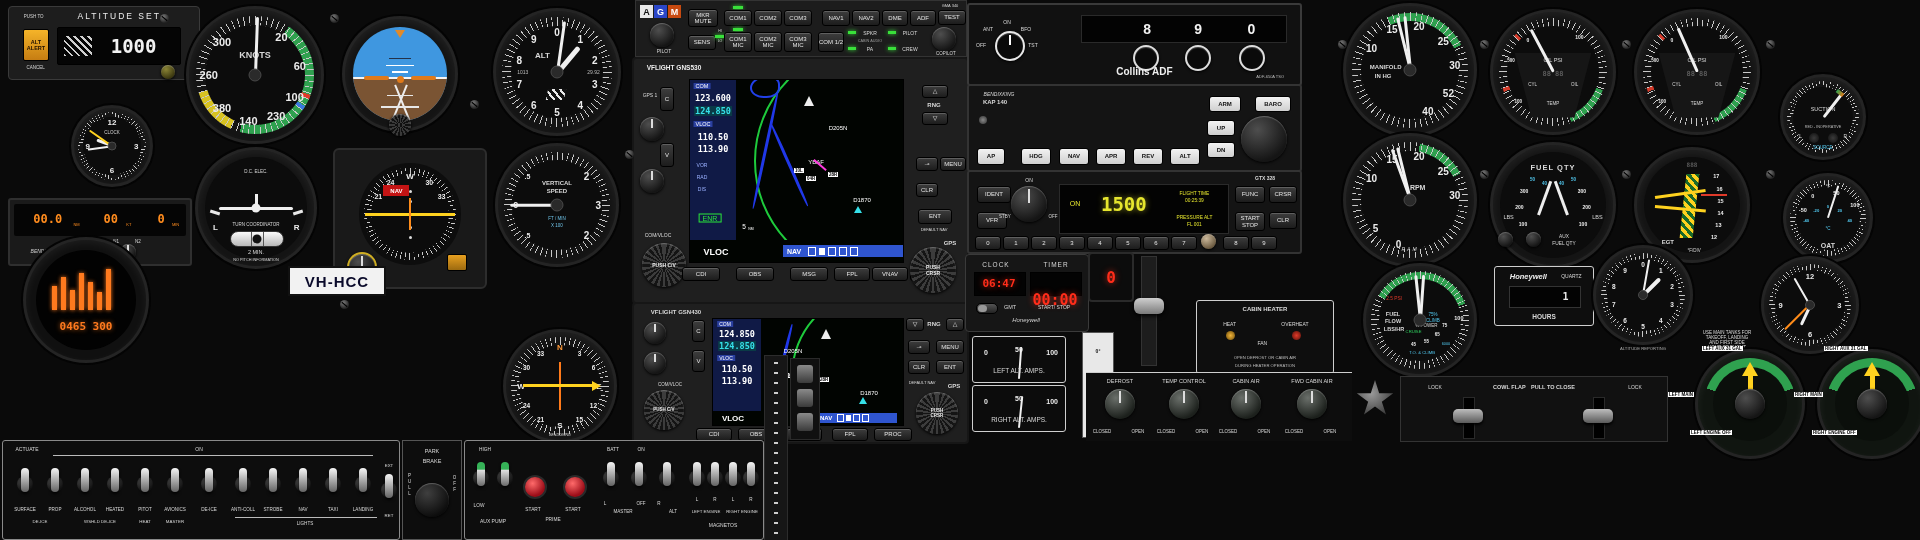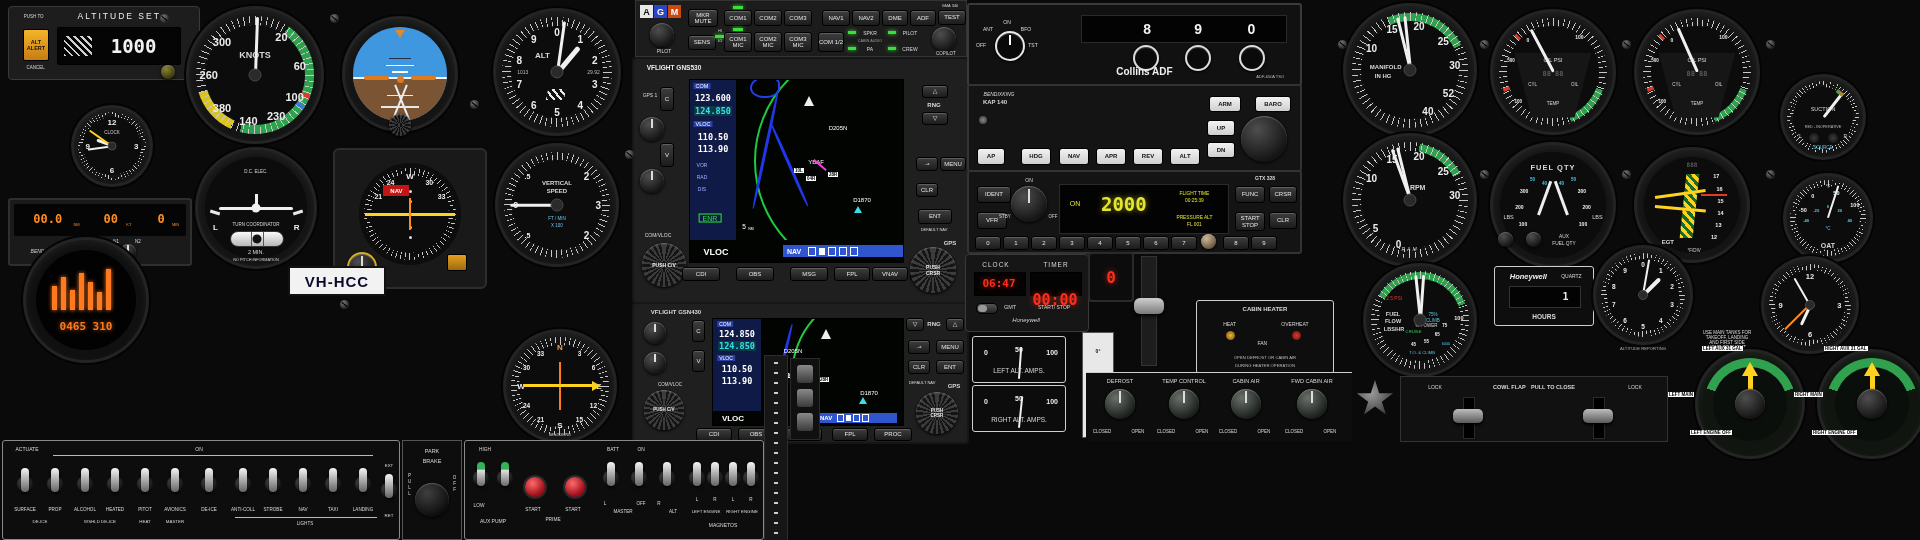--- a/index.html
+++ b/index.html
@@ -210,21 +210,21 @@
     <div class="fc" style="inset:8%;background:#020202;"></div>
     <div class="p" style="left:22%;top:22%;width:56%;height:36%;display:flex;align-items:flex-end;gap:4px;">
       <div style="width:5px;height:55%;background:#ff7a1e;box-shadow:0 0 4px #ff7a1e;"></div>
         <div style="width:5px;height:75%;background:#ff7a1e;box-shadow:0 0 4px #ff7a1e;"></div>
         <div style="width:5px;height:45%;background:#ff7a1e;box-shadow:0 0 4px #ff7a1e;"></div>
         <div style="width:5px;height:85%;background:#ff7a1e;box-shadow:0 0 4px #ff7a1e;"></div>
         <div style="width:5px;height:65%;background:#ff7a1e;box-shadow:0 0 4px #ff7a1e;"></div>
         <div style="width:5px;height:40%;background:#ff7a1e;box-shadow:0 0 4px #ff7a1e;"></div>
         <div style="width:5px;height:95%;background:#ff7a1e;box-shadow:0 0 4px #ff7a1e;"></div>
     </div>
-    <span class="lb seg" style="left:50%;top:72%;font-size:11px;color:#ff7a1e;text-shadow:0 0 5px rgba(255,122,30,.7);">0465 310</span>
+    <span class="lb seg" style="left:50%;top:72%;font-size:11px;color:#ff7a1e;text-shadow:0 0 5px rgba(255,122,30,.7);">0465 300</span>
   </div>
 
   <div class="g" style="left:506px;top:332px;width:108px;height:108px;">
     <div class="tk"></div>
       <div class="fc"></div>
     <span class="nm" style="left:50%;top:14%;font-size:8px;color:#ff9a3a;">N</span>
     <span class="nm" style="left:68%;top:19%;font-size:6.5px;">3</span>
     <span class="nm" style="left:81%;top:32%;font-size:6.5px;">6</span>
     <span class="nm" style="left:86%;top:50%;font-size:8px;">E</span>
     <span class="nm" style="left:81%;top:68%;font-size:6.5px;">12</span>
@@ -558,21 +558,21 @@
       </div>
     <span class="lb" style="left:60px;top:8px;font-size:5px;">ON</span>
     <span class="lb" style="left:62px;top:20px;font-size:5px;">ALT</span>
     <span class="lb" style="left:36px;top:44px;font-size:4.5px;">STBY</span>
     <span class="lb" style="left:84px;top:44px;font-size:4.5px;">OFF</span>
     <div class="knob" style="left:42px;top:14px;width:36px;height:36px;">
         <div class="kp"></div>
       </div>
     <div class="p" style="left:90px;top:12px;width:168px;height:48px;background:#030303;border:1px solid #2a2a2a;">
       <span class="lb" style="left:9%;top:38%;font-size:7px;color:#e6e62e;">ON</span>
-      <span class="lb seg" style="left:38%;top:40%;font-size:19px;color:#e6e62e;text-shadow:0 0 6px rgba(230,230,46,.6);">2000</span>
+      <span class="lb seg" style="left:38%;top:40%;font-size:19px;color:#e6e62e;text-shadow:0 0 6px rgba(230,230,46,.6);">1500</span>
       <span class="lb" style="left:80%;top:16%;font-size:4.8px;color:#e6e62e;">FLIGHT TIME</span>
       <span class="lb" style="left:80%;top:32%;font-size:4.8px;color:#e6e62e;">00:25:39</span>
       <span class="lb" style="left:80%;top:66%;font-size:4.8px;color:#e6e62e;">PRESSURE ALT</span>
       <span class="lb" style="left:80%;top:82%;font-size:4.8px;color:#e6e62e;">FL 001</span>
     </div>
     <div class="btn" style="left:266px;top:14px;width:28px;height:15px;">
         <span>FUNC</span>
       </div>
     <div class="btn" style="left:300px;top:14px;width:26px;height:15px;">
         <span>CRSR</span>

